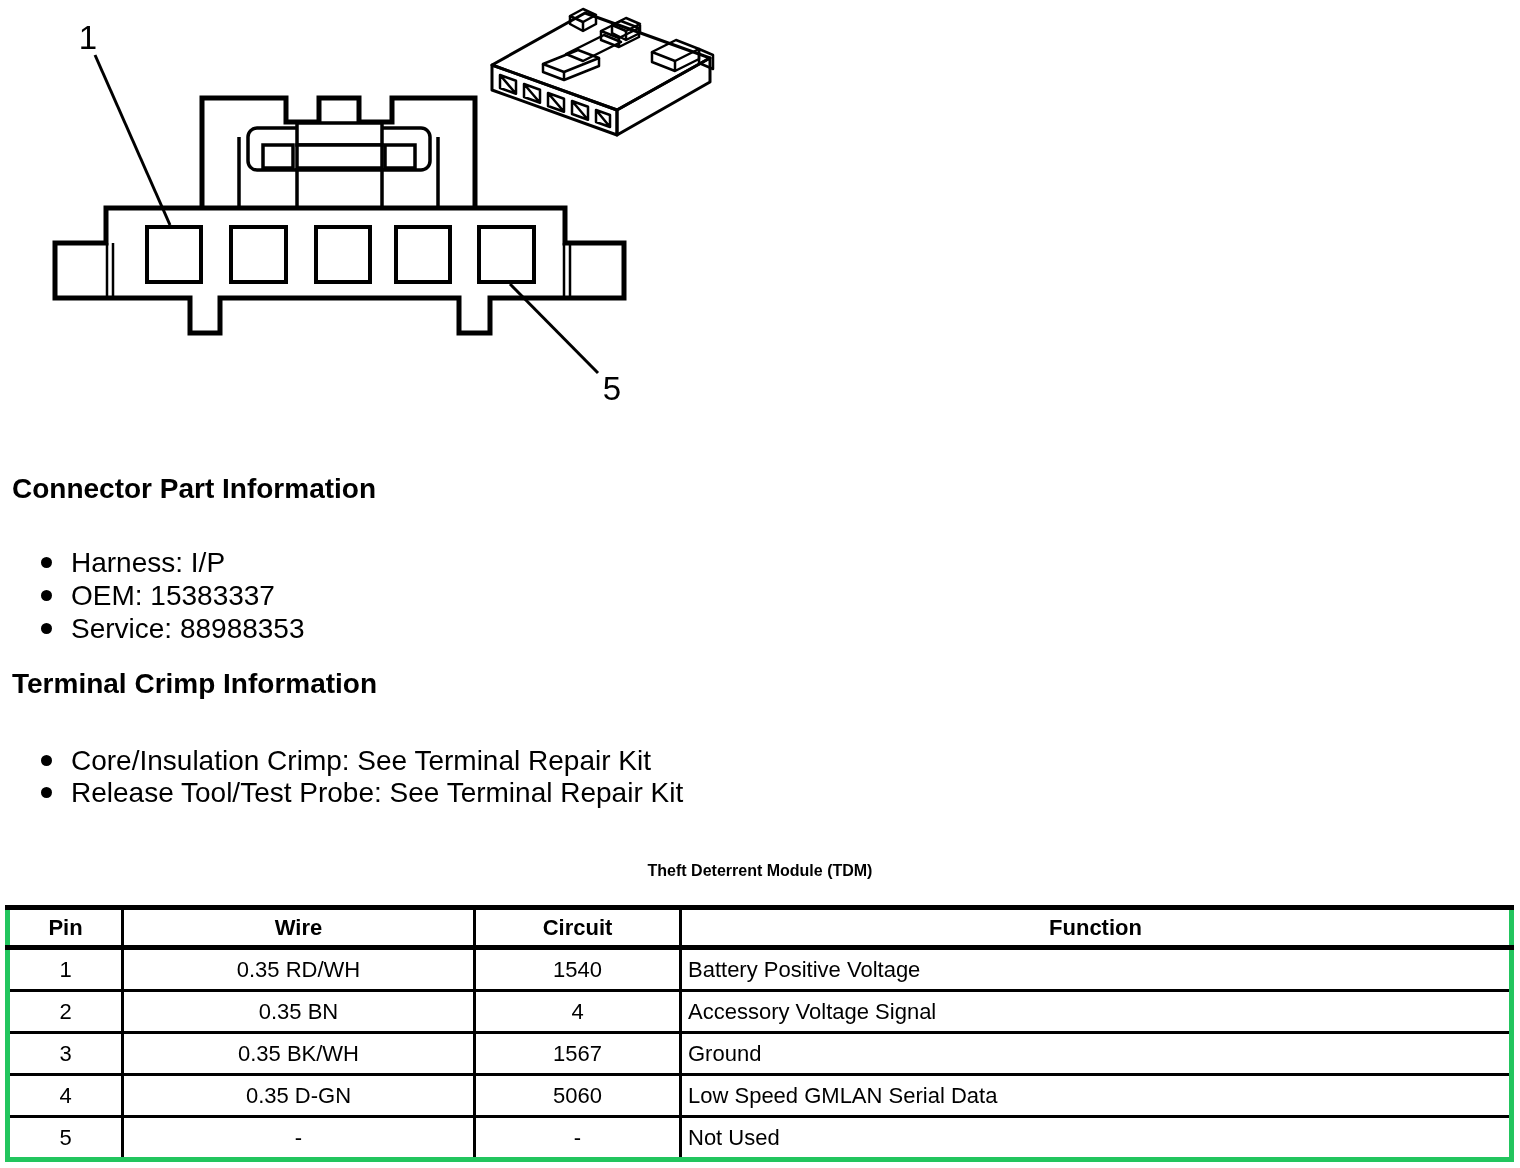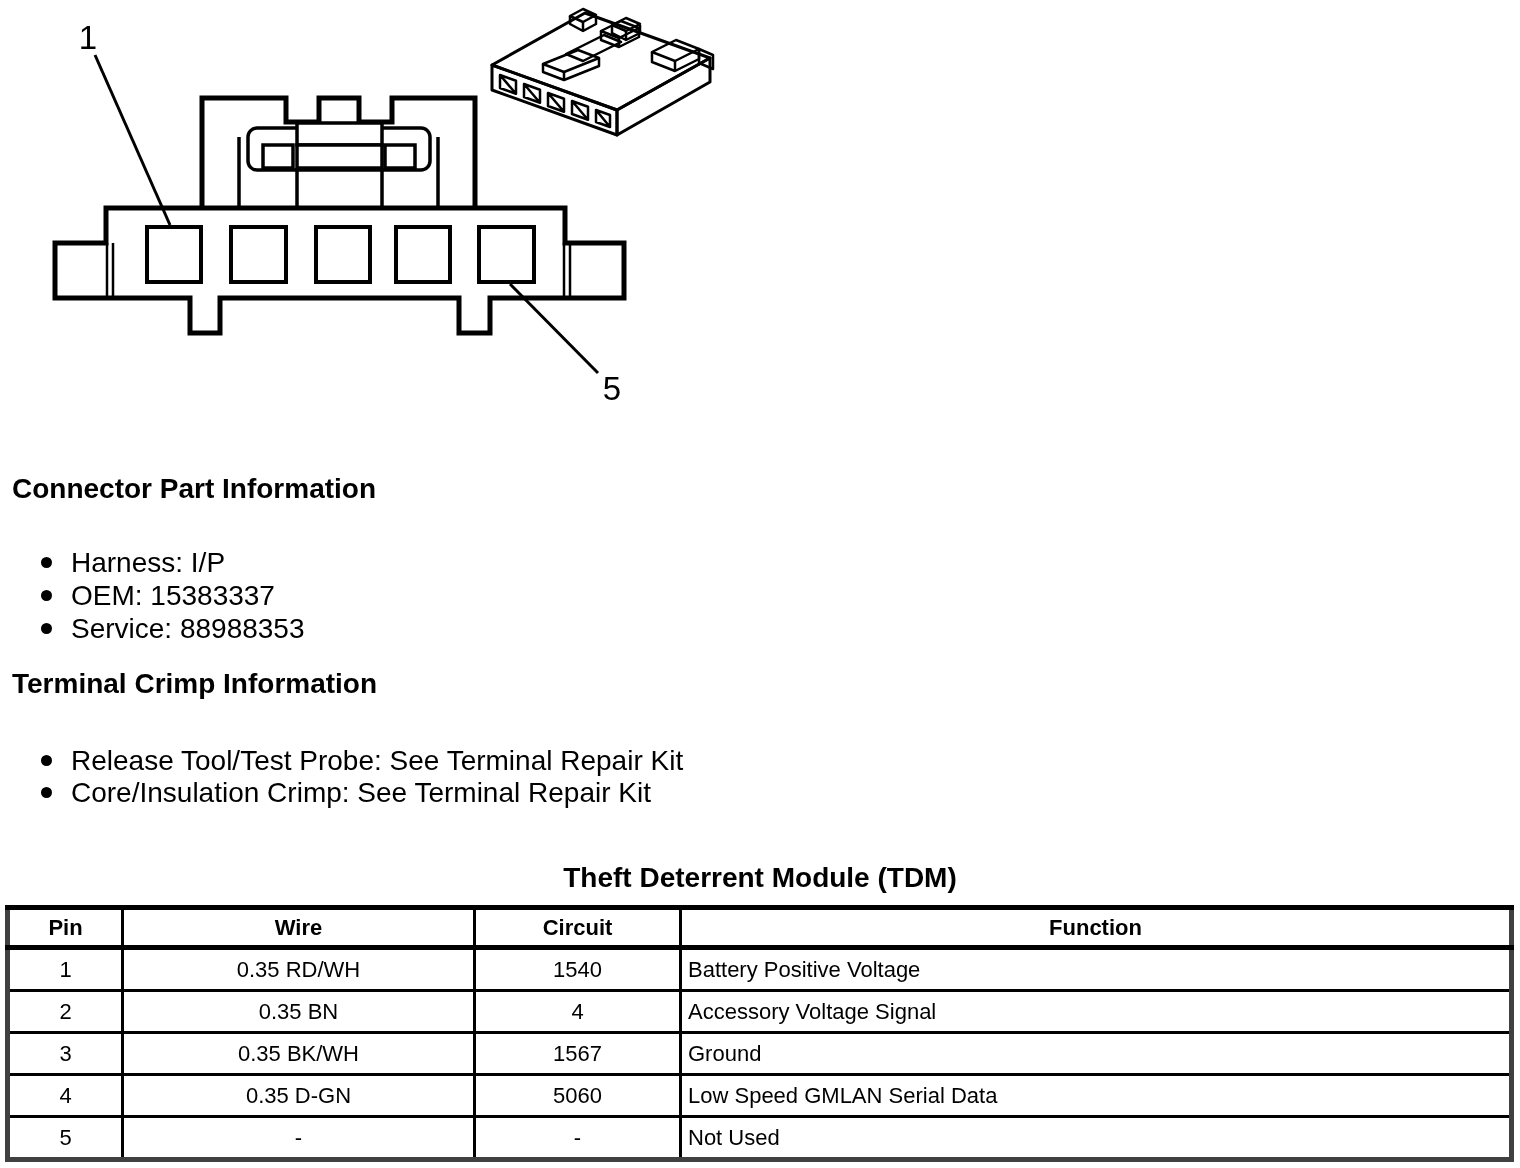--- a/index.html
+++ b/index.html
@@ -41,42 +41,42 @@
     width: 11px; height: 11px;
     margin-top: -6px;
     background: #000;
     border-radius: 50%;
   }
   .table-title {
     position: absolute;
     top: 862px; left: 0;
     width: 100%;
     text-align: center;
-    font-size: 28px;
+    font-size: 16px;
     font-weight: bold;
   }
   table.pinout {
     position: absolute;
     left: 5px; top: 905px;
     width: 1504px;
     border-collapse: collapse;
     table-layout: fixed;
     font-size: 22px;
   }
   table.pinout th, table.pinout td {
     border: 3px solid #000;
     text-align: center;
     vertical-align: middle;
     padding: 0;
     overflow: hidden;
     white-space: nowrap;
   }
   table.pinout th { height: 35px; font-weight: bold; border-bottom-width: 5px; }
   table.pinout td { height: 39px; font-weight: normal; }
-  table.pinout { border: 5px solid #404040; }
+  table.pinout { border: 5px solid #22c55e; }
   table.pinout th { border-top-width: 5px; }
   table.pinout .col-function-cell { text-align: left; padding-left: 6px; }
   svg .ink { stroke: #000; fill: none; }
 </style>
 </head>
 <body>
 
 <div class="page">
 
   <div class="diagram-wrap">
@@ -158,25 +158,25 @@
       <span class="dot"></span>
       <span>Service: 88988353</span>
     </li>
   </ul>
 
   <div class="section-heading heading-terminal">Terminal Crimp Information</div>
 
   <ul class="bullet-list list-terminal">
     <li>
       <span class="dot"></span>
+      <span>Core/Insulation Crimp: See Terminal Repair Kit</span>
+    </li>
+    <li>
+      <span class="dot"></span>
       <span>Release Tool/Test Probe: See Terminal Repair Kit</span>
-    </li>
-    <li>
-      <span class="dot"></span>
-      <span>Core/Insulation Crimp: See Terminal Repair Kit</span>
     </li>
   </ul>
 
   <div class="table-title">Theft Deterrent Module (TDM)</div>
 
   <table class="pinout">
     <colgroup>
       <col style="width:115px">
       <col style="width:352px">
       <col style="width:206px">

